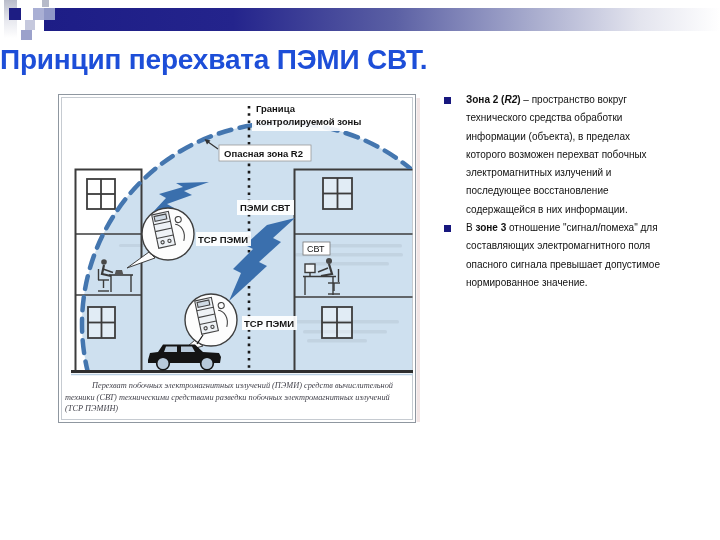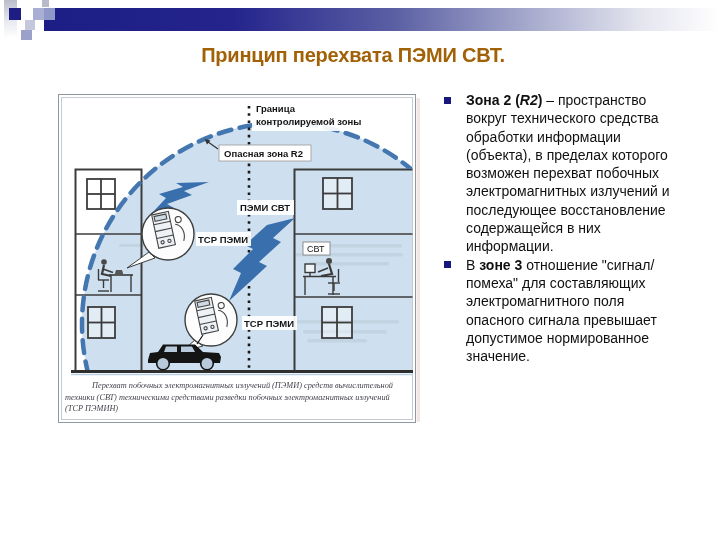--- a/index.html
+++ b/index.html
@@ -12,26 +12,26 @@
   .hbar{left:44px;top:8px;width:676px;height:23px;
         background:linear-gradient(90deg,#1d1d86 0%,#24248c 28%,#5b60a4 52%,#a7abcd 72%,#e3e4ee 88%,#ffffff 100%);}
   .sq{position:absolute;}
   .sq-navy{left:9px;top:8px;width:12px;height:12px;background:#1d1d83;}
   .sq-graytop{left:42px;top:0;width:7px;height:7px;background:#b6bac9;}
   .sq-light{left:33px;top:8px;width:11px;height:12px;background:#a9afd4;}
   .sq-mid{left:44px;top:8px;width:11px;height:12px;background:#9098c7;}
   .sq-lav{left:25px;top:20px;width:10px;height:10px;background:#c5c8dd;}
   .sq-pur{left:21px;top:30px;width:11px;height:10px;background:#9ba1cb;}
   
-  .title{left:0;top:44px;width:706px;text-align:center;font-size:20px;font-weight:bold;
-         color:#a16207;letter-spacing:-0.2px;}
+  .title{left:0;top:44px;width:706px;text-align:left;font-size:28px;font-weight:bold;
+         color:#1d4ed8;letter-spacing:-0.2px;}
   
   .figure{left:57px;top:92px;width:364px;height:334px;}
   
-  .bullets{left:444px;top:91px;width:228px;font-size:14px;line-height:18.3px;color:#101010;}
+  .bullets{left:444px;top:91px;width:228px;font-size:10px;line-height:18.3px;color:#101010;}
   .bullets ul{list-style:none;margin:0;padding:0;}
   .bullets li{position:relative;padding-left:22px;}
   .bullet-sq{position:absolute;left:0;top:5.5px;width:7px;height:7px;background:#17177e;}
   .b{font-weight:bold;}
   .bi{font-weight:bold;font-style:italic;}
   
   text{font-family:"Liberation Sans", sans-serif;fill:#141414;}
   .lbl{font-size:9.5px;font-weight:bold;}
   .lbl-sm{font-size:9px;}
   .cap{font-family:"Liberation Serif", serif;font-style:italic;font-size:8.3px;fill:#43434c;}

